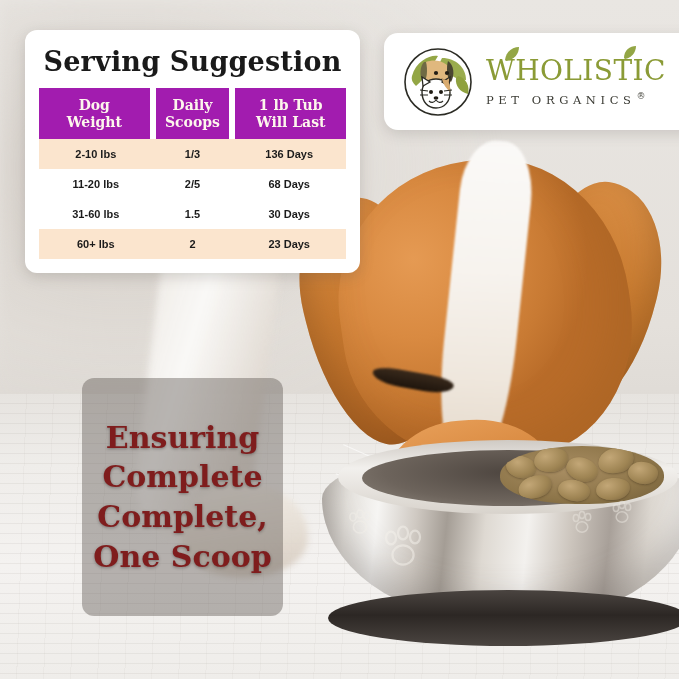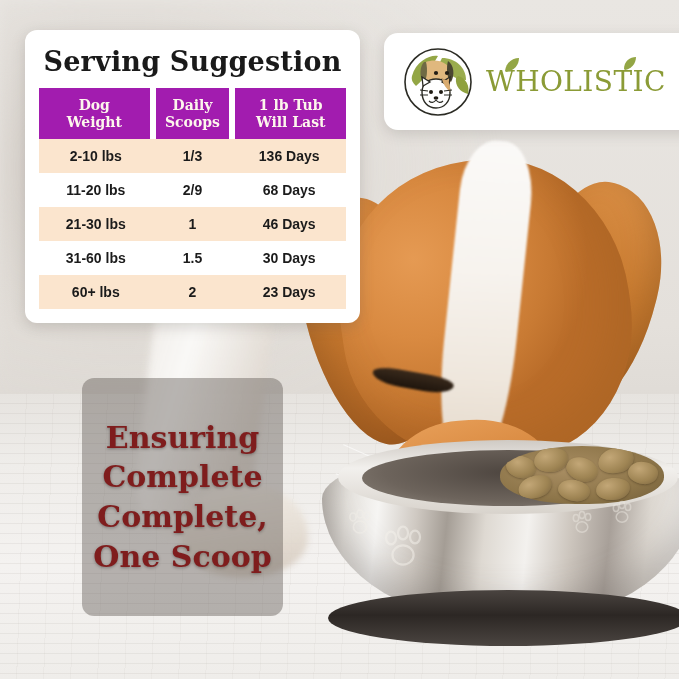--- a/index.html
+++ b/index.html
@@ -227,21 +227,21 @@
     line-height: 1.18;
     padding: 9px 2px;
     text-align: center;
     border-left: 3px solid #ffffff;
     border-right: 3px solid #ffffff;
   }
   table.serving th:first-child { border-left: none; }
   table.serving th:last-child { border-right: none; }
   table.serving td {
     font-family: "Liberation Sans", sans-serif;
-    font-size: 14px;
+    font-size: 11px;
     font-weight: 700;
     color: #1b1b1b;
     text-align: center;
     padding: 9px 2px;
   }
   table.serving tr.alt td { background: #fbe5ce; }
   .col-w { width: 37%; }
   .col-s { width: 26%; }
   .col-d { width: 37%; }
 
@@ -408,27 +408,22 @@
         </tr>
       </thead>
       <tbody>
         <tr class="alt">
           <td>2-10 lbs</td>
           <td>1/3</td>
           <td>136 Days</td>
         </tr>
         <tr>
           <td>11-20 lbs</td>
-          <td>2/9</td>
+          <td>2/5</td>
           <td>68 Days</td>
-        </tr>
-        <tr class="alt">
-          <td>21-30 lbs</td>
-          <td>1</td>
-          <td>46 Days</td>
         </tr>
         <tr>
           <td>31-60 lbs</td>
           <td>1.5</td>
           <td>30 Days</td>
         </tr>
         <tr class="alt">
           <td>60+ lbs</td>
           <td>2</td>
           <td>23 Days</td>
@@ -468,20 +463,23 @@
     <div class="logo-text">
       <div class="logo-word">
         <span>WHOLISTIC</span>
         <svg style="position:absolute; left:17px; top:-11px;" width="18" height="16" viewBox="0 0 18 16">
           <path d="M2 14 C3 5, 10 1, 16 1 C16 9, 10 14, 3 15 Z" fill="#93a645"></path>
         </svg>
         <svg style="position:absolute; left:136px; top:-12px;" width="16" height="15" viewBox="0 0 16 15">
           <path d="M2 13 C2 5, 8 1, 14 1 C14 8, 9 13, 3 14 Z" fill="#93a645"></path>
         </svg>
       </div>
+      <div class="logo-sub">
+        <span>PET ORGANICS</span><span class="reg">®</span>
+      </div>
     </div>
   </div>
 
   <div class="tagline">
     <div class="tagline-line">Ensuring</div>
     <div class="tagline-line">Complete</div>
     <div class="tagline-line">Complete,</div>
     <div class="tagline-line">One Scoop</div>
   </div>
 

